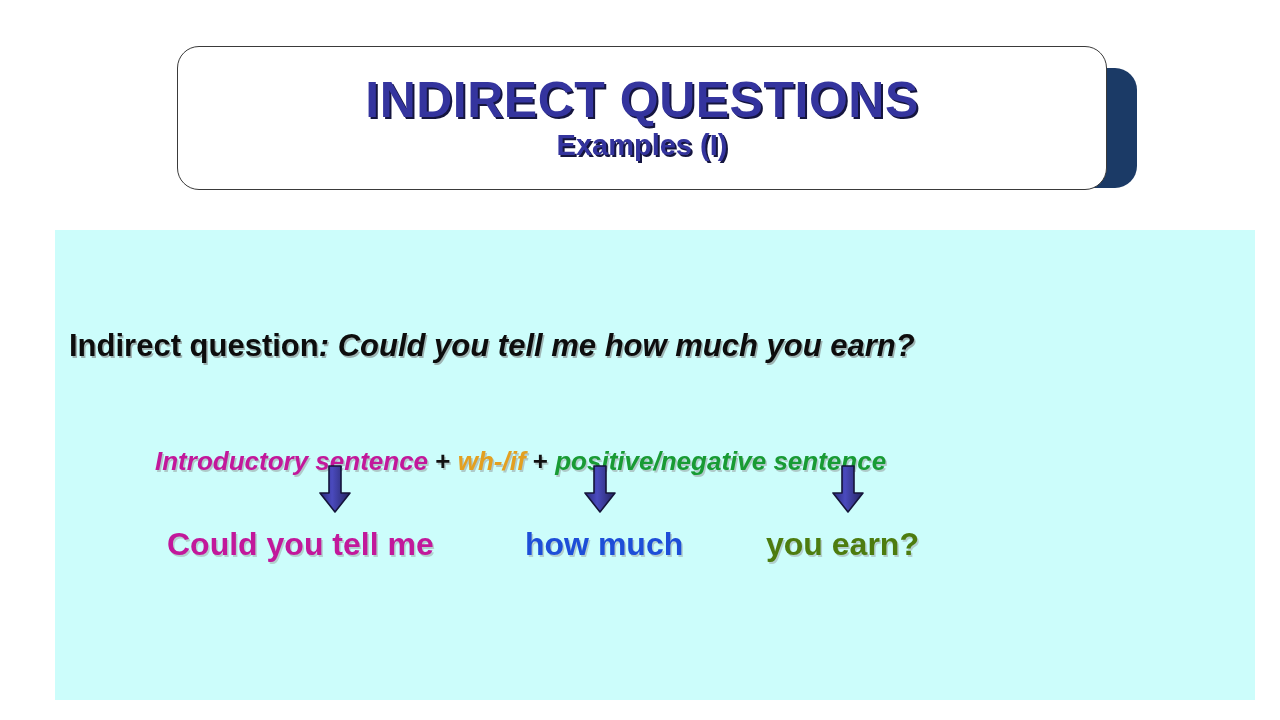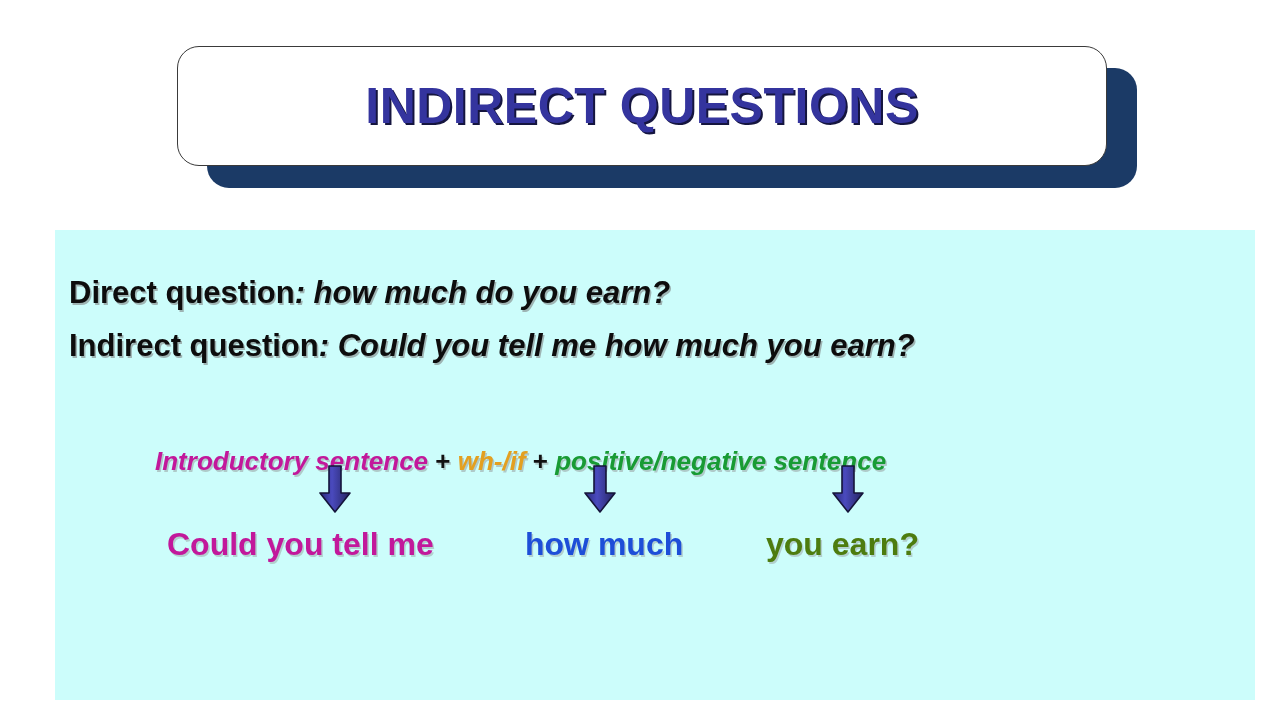--- a/index.html
+++ b/index.html
@@ -30,21 +30,21 @@
     width: 930px;
     height: 120px;
     background: #1B3A66;
     border-radius: 22px;
   }
   .title-box {
     position: absolute;
     left: 0;
     top: 0;
     width: 930px;
-    height: 120px;
+    height: 144px;
     background: #ffffff;
     border: 1.6px solid #3a3a3a;
     border-radius: 22px;
     box-sizing: border-box;
     display: flex;
     flex-direction: column;
     align-items: center;
     justify-content: center;
   }
   .title-main {
@@ -131,28 +131,26 @@
   .bword.w2 { left: 470px;  color: #1d4ed8; }
   .bword.w3 { left: 711px;  color: #4d7c0f; }
 </style>
 </head>
 <body>
 
 <div class="title-banner">
   <div class="title-shadow"></div>
   <div class="title-box">
     <div class="title-main">INDIRECT QUESTIONS</div>
+    <div class="title-sub">Examples (I)</div>
   </div>
 </div>
 
 <div class="content-panel">
 
-  <div class="qline direct">
-    <span class="lbl">Direct question</span><span class="val">: </span><span class="val">how much do you earn?</span>
-  </div>
 
   <div class="qline indirect">
     <span class="lbl">Indirect question</span><span class="val">: </span><span class="val">Could you tell me how much you earn?</span>
   </div>
 
   <div class="formula">
     <span class="f-intro">Introductory sentence</span><span class="f-plus"> + </span><span class="f-wh">wh-/if</span><span class="f-plus"> + </span><span class="f-pos">positive/negative sentence</span>
   </div>
 
   <div class="arrow a1">

